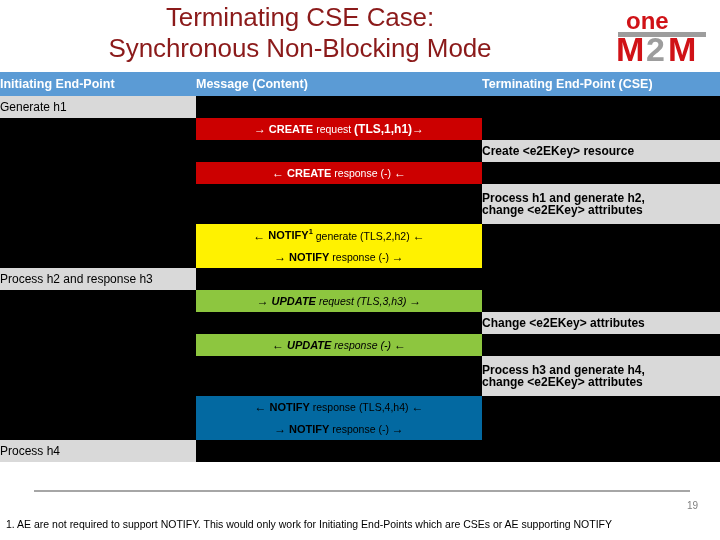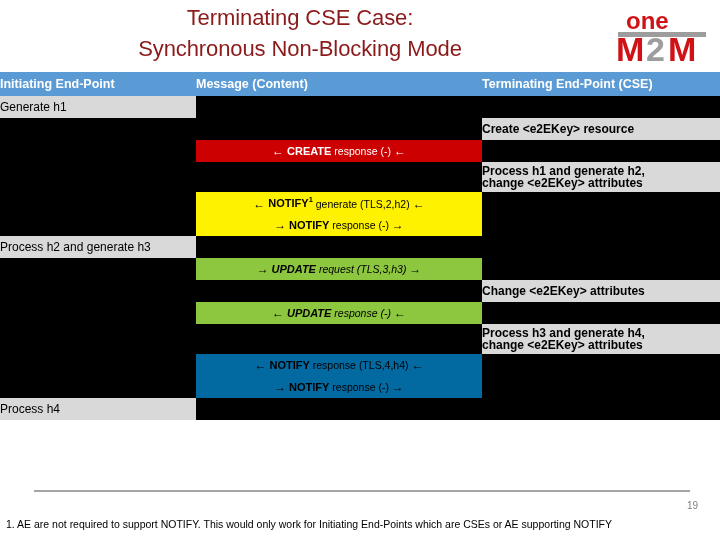--- a/index.html
+++ b/index.html
@@ -19,21 +19,21 @@
   
   #title-block {
     position: absolute;
     left: 0;
     top: 2px;
     width: 600px;
     text-align: center;
   }
   .title-line {
     color: #8B1A1A;
-    font-size: 22px;
+    font-size: 26px;
     line-height: 31px;
     font-weight: normal;
     letter-spacing: -0.1px;
     white-space: nowrap;
   }
 
   
   #logo {
     position: absolute;
     right: 6px;
@@ -89,21 +89,21 @@
 
   
   td.note {
     background: #D9D9D9;
     color: #000000;
     font-size: 12px;
     line-height: 12.5px;
     padding: 2px 6px;
     text-align: left;
   }
-  td.note.tall { height: 30px; }
+  td.note.tall { height: 40px; }
 
   
   td.msg {
     text-align: center;
     font-size: 10.5px;
     padding: 0 4px;
     white-space: nowrap;
   }
   td.msg .verb { font-weight: bold; font-size: 11px; }
   td.msg .arrow { font-weight: bold; font-size: 12px; }
@@ -171,20 +171,25 @@
     </tr>
   </thead>
   <tbody id="tbody">
       <tr>
         <td class="note">Generate h1</td>
         <td></td>
         <td></td>
       </tr>
       <tr>
         <td></td>
+        <td class="msg red"><span class="arrow">→</span> <span class="verb">CREATE</span> <span class="rest">request</span> <span class="arrow">(TLS,1,h1)→</span></td>
+        <td></td>
+      </tr>
+      <tr>
+        <td></td>
         <td></td>
         <td class="note">Create &lt;e2EKey&gt; resource</td>
       </tr>
       <tr>
         <td></td>
         <td class="msg red"><span class="arrow">←</span> <span class="verb">CREATE</span> <span class="rest">response (-)</span> <span class="arrow">←</span></td>
         <td></td>
       </tr>
       <tr>
         <td></td>
@@ -195,21 +200,21 @@
         <td></td>
         <td class="msg yellow"><span class="arrow">←</span> <span class="verb">NOTIFY<sup>1</sup></span> <span class="rest">generate (TLS,2,h2)</span> <span class="arrow">←</span></td>
         <td></td>
       </tr>
       <tr>
         <td></td>
         <td class="msg yellow"><span class="arrow">→</span> <span class="verb">NOTIFY</span> <span class="rest">response (-)</span> <span class="arrow">→</span></td>
         <td></td>
       </tr>
       <tr>
-        <td class="note">Process h2 and generate h3</td>
+        <td class="note">Process h2 and response h3</td>
         <td></td>
         <td></td>
       </tr>
       <tr>
         <td></td>
         <td class="msg green"><span class="arrow">→</span> <span class="verb">UPDATE</span> <span class="rest">request (TLS,3,h3)</span> <span class="arrow">→</span></td>
         <td></td>
       </tr>
       <tr>
         <td></td>

